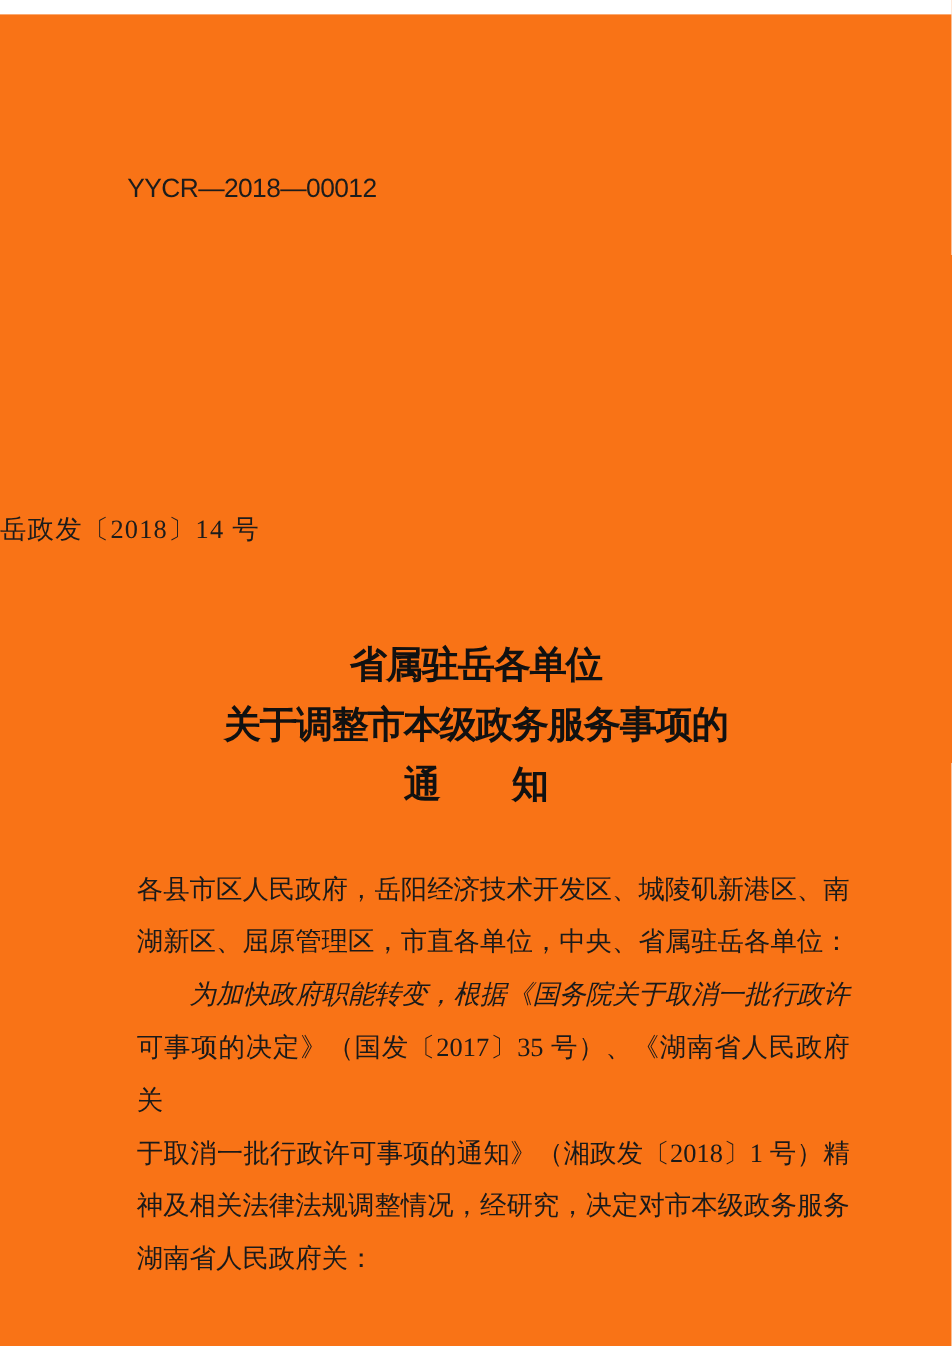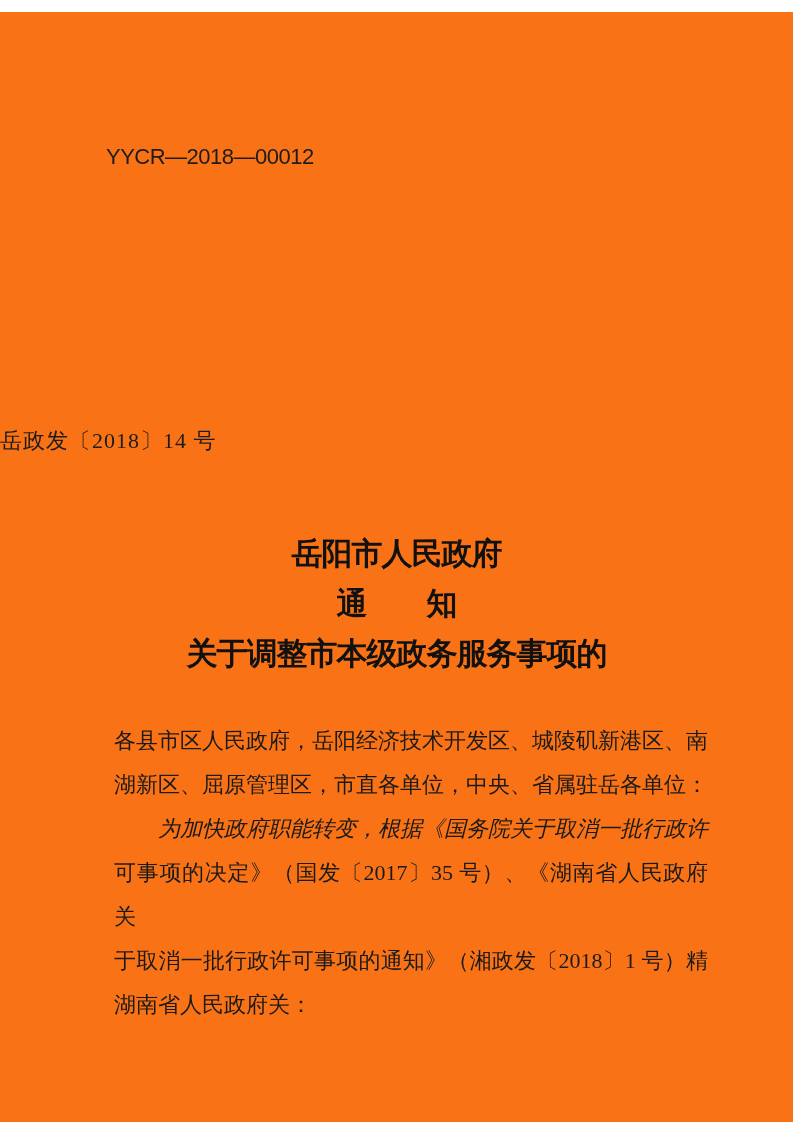--- a/index.html
+++ b/index.html
@@ -77,27 +77,28 @@
 </head>
 <body>
 
 <div class="page">
 
   <div class="doc-id">YYCR—2018—00012</div>
 
   <div class="doc-no">岳政发〔2018〕14 号</div>
 
   <div class="title">
-    <div>岳阳市人民政府</div>
+    <div>省属驻岳各单位</div>
+    <div>关于调整市本级政务服务事项的</div>
     <div>通　　知</div>
-    <div>关于调整市本级政务服务事项的</div>
   </div>
 
   <div class="body-block">
     <div class="bl j">各县市区人民政府，岳阳经济技术开发区、城陵矶新港区、南</div>
     <div class="bl">湖新区、屈原管理区，市直各单位，中央、省属驻岳各单位：</div>
     <div class="bl j indent">为加快政府职能转变，根据《国务院关于取消一批行政许</div>
     <div class="bl j">可事项的决定》（国发〔2017〕35 号）、《湖南省人民政府关</div>
     <div class="bl j">于取消一批行政许可事项的通知》（湘政发〔2018〕1 号）精</div>
+    <div class="bl j">神及相关法律法规调整情况，经研究，决定对市本级政务服务</div>
     <div class="bl">湖南省人民政府关：</div>
   </div>
 
 </div>
 
 </body></html>

